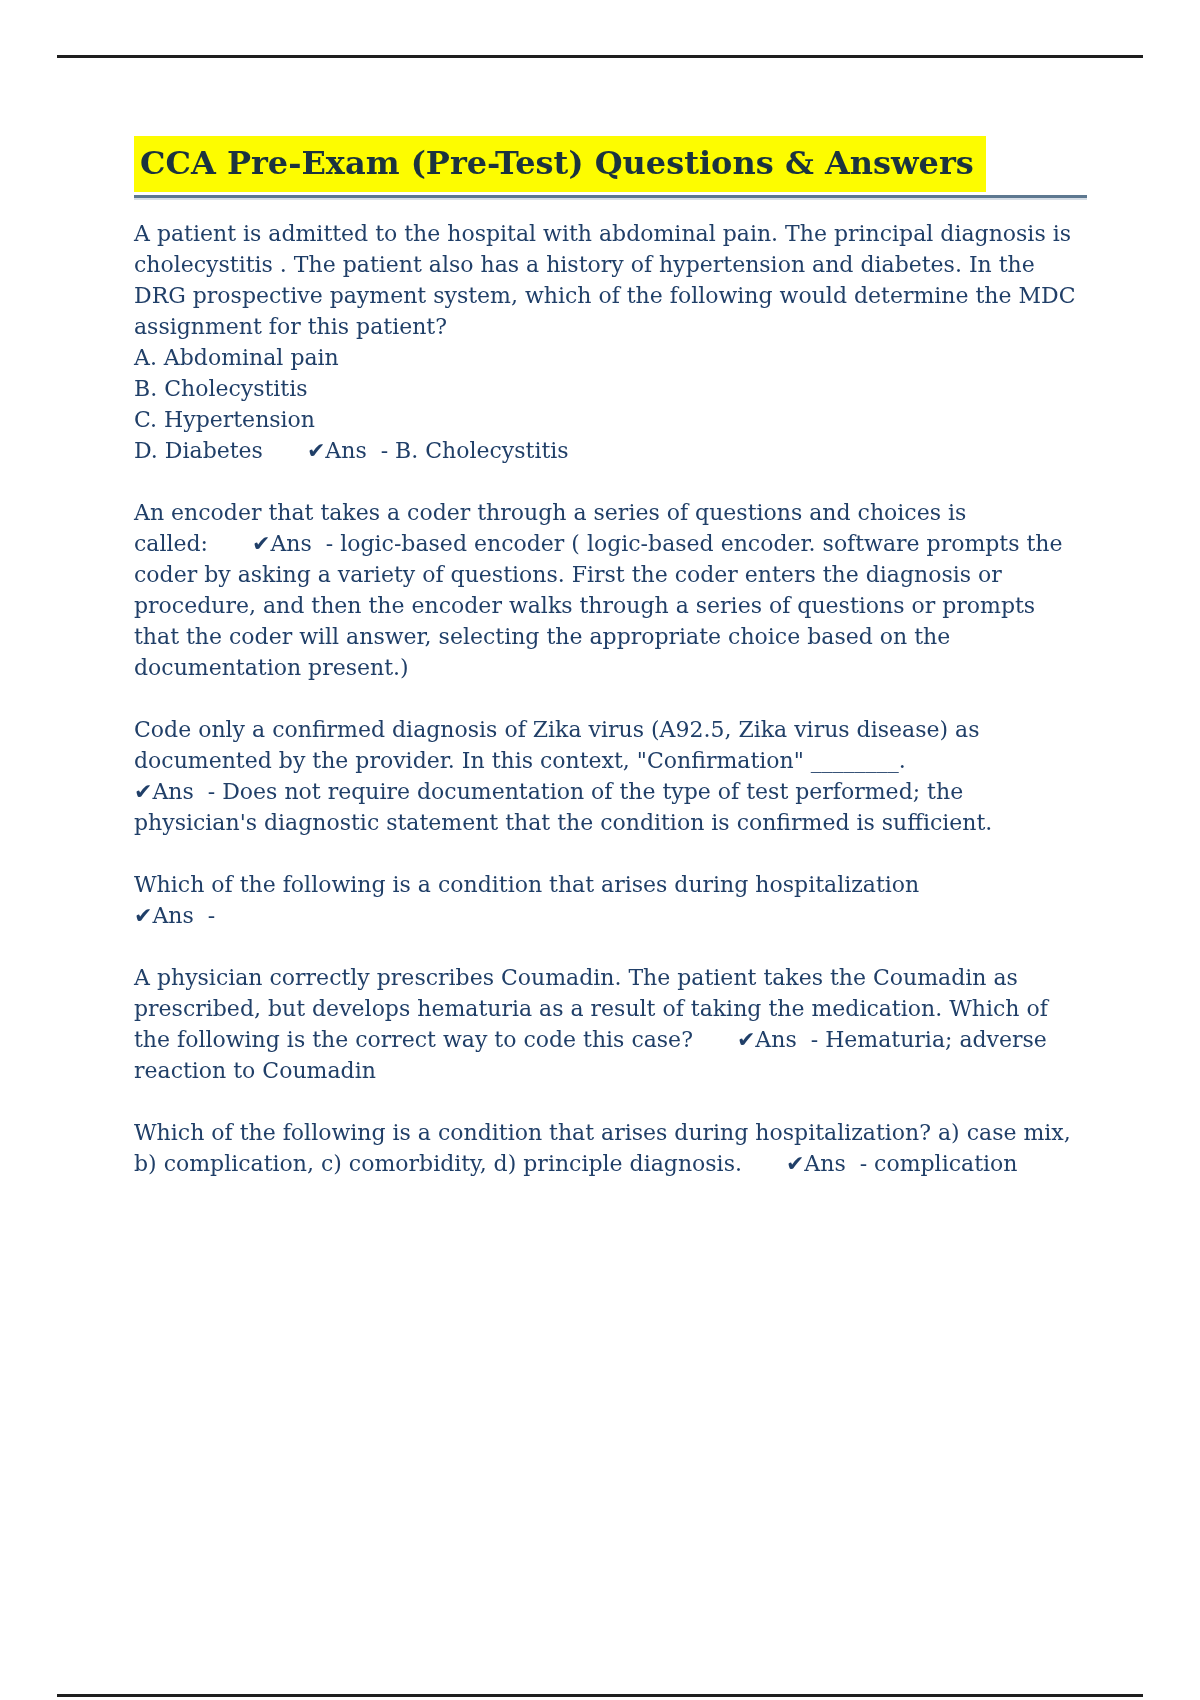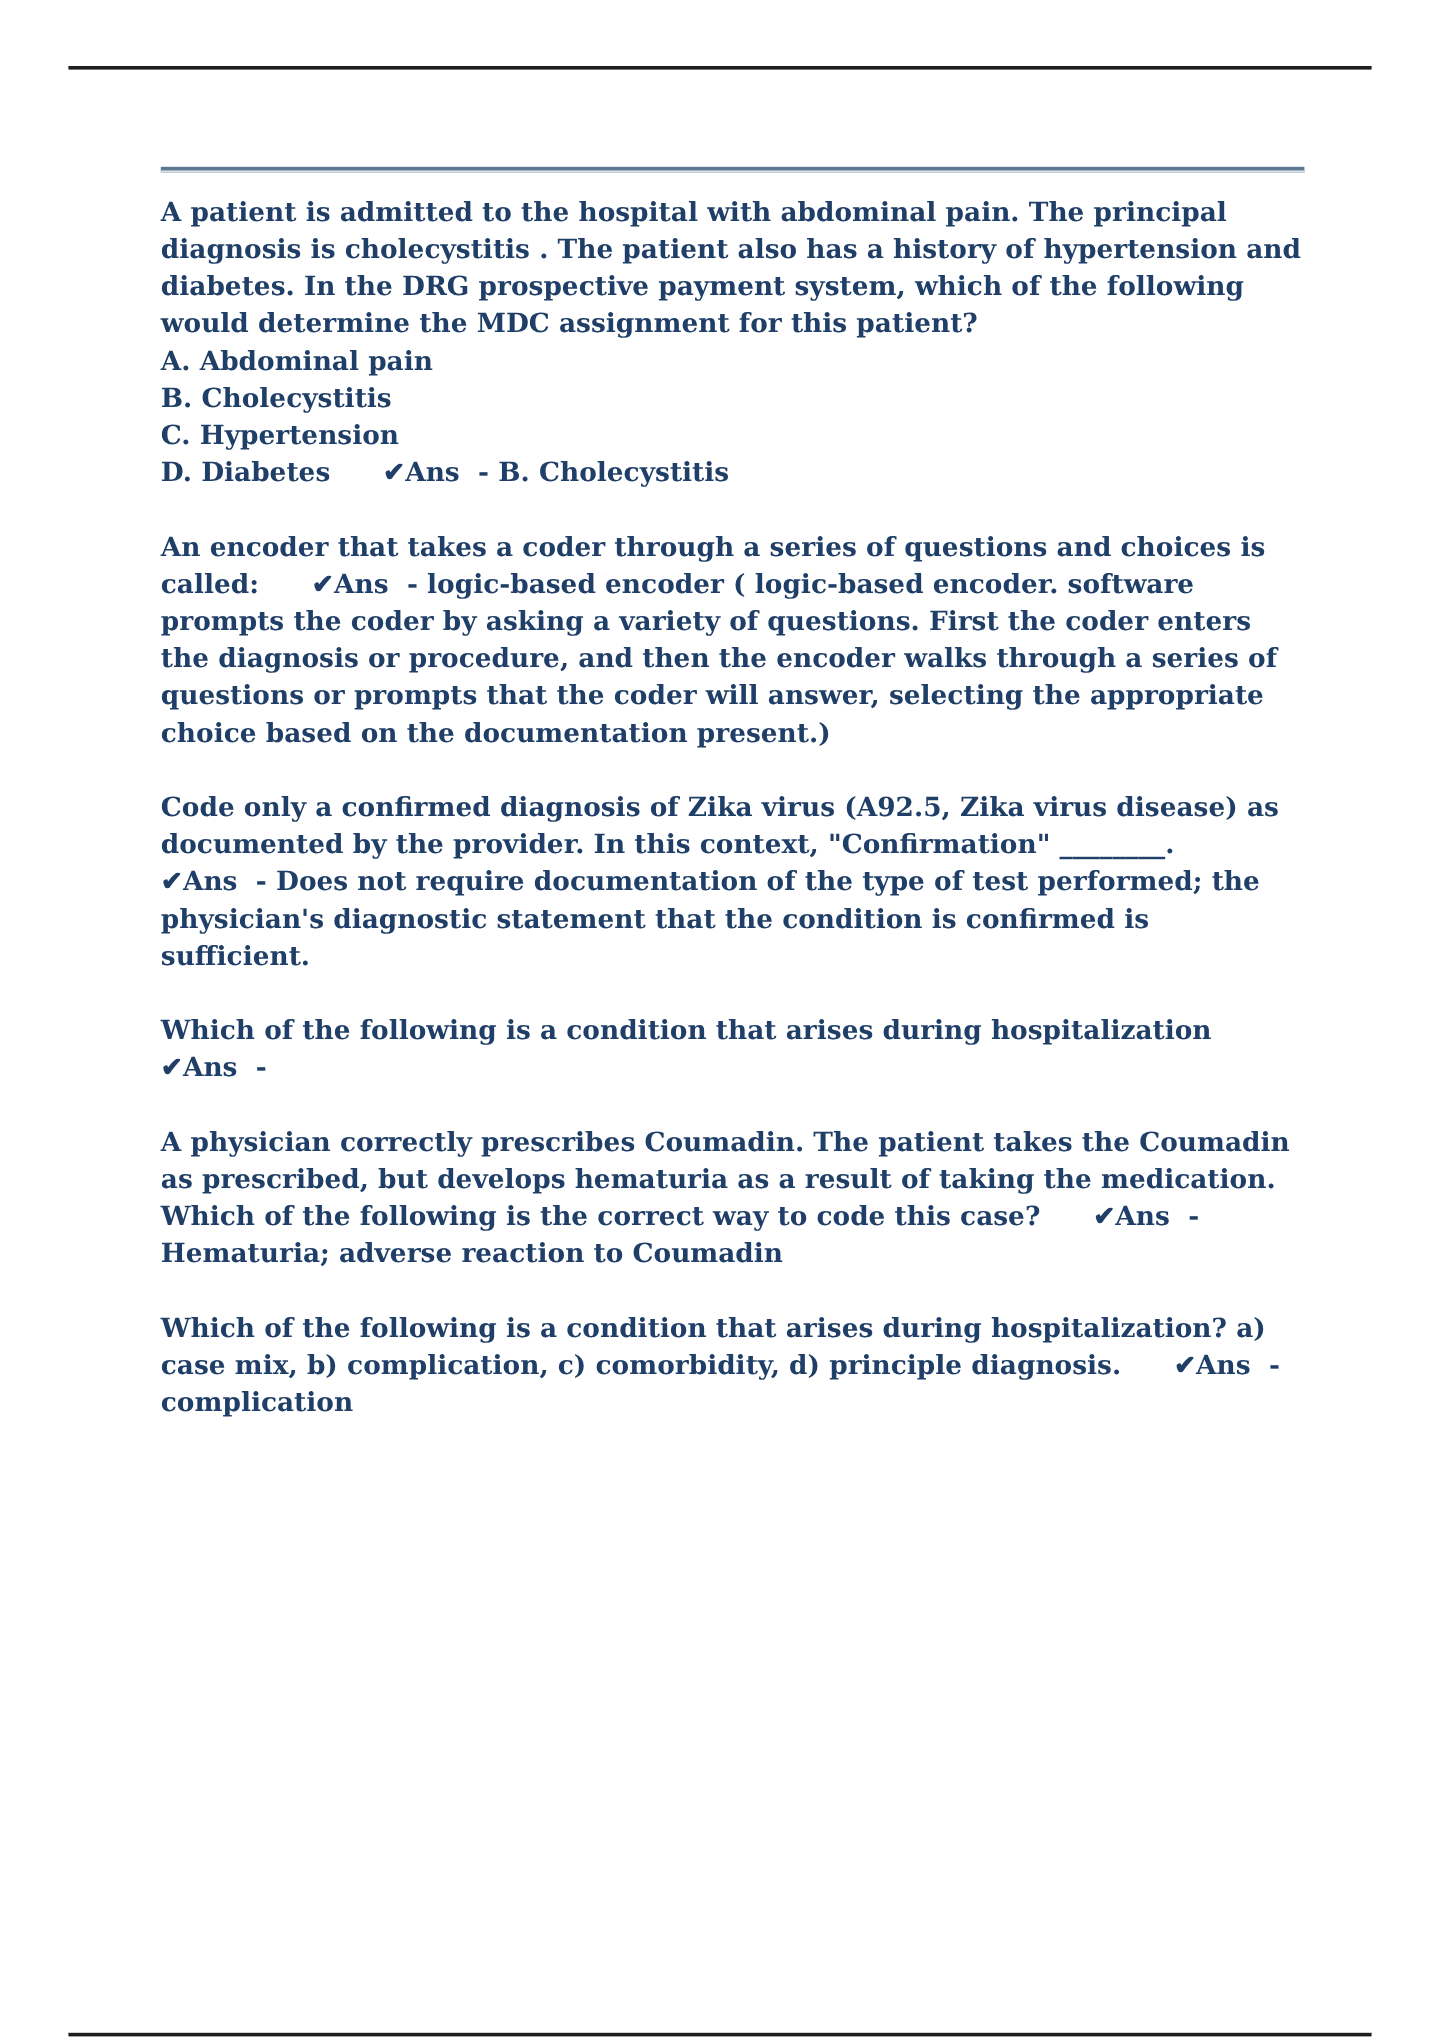--- a/index.html
+++ b/index.html
@@ -50,30 +50,30 @@
 
   .body-text {
     margin-top: 18px;
     font-size: 22px;
     line-height: 31px;
     color: #203f68;
   }
   .para {
     margin: 0 0 31px 0;
     white-space: pre-wrap;
-    font-weight: bold;
   }
 </style>
 </head>
 <body>
 
 <div class="page-rule top"></div>
 
 <div class="content">
 
+  <span class="title-highlight">CCA Pre-Exam (Pre-Test) Questions &amp; Answers</span>
   <div class="title-rule"></div>
 
   <div class="body-text">
     <p class="para">A patient is admitted to the hospital with abdominal pain. The principal diagnosis is cholecystitis . The patient also has a history of hypertension and diabetes. In the DRG prospective payment system, which of the following would determine the MDC assignment for this patient?
 A. Abdominal pain
 B. Cholecystitis
 C. Hypertension
 D. Diabetes  ✔Ans  - B. Cholecystitis</p>
     <p class="para">An encoder that takes a coder through a series of questions and choices is called:  ✔Ans  - logic-based encoder ( logic-based encoder. software prompts the coder by asking a variety of questions. First the coder enters the diagnosis or procedure, and then the encoder walks through a series of questions or prompts that the coder will answer, selecting the appropriate choice based on the documentation present.)</p>
     <p class="para">Code only a confirmed diagnosis of Zika virus (A92.5, Zika virus disease) as documented by the provider. In this context, "Confirmation" ________.

